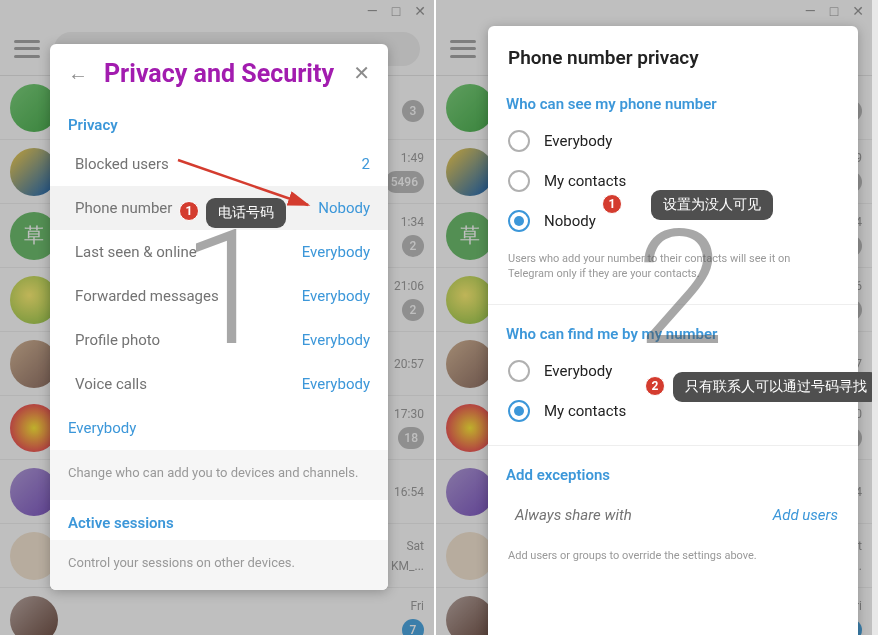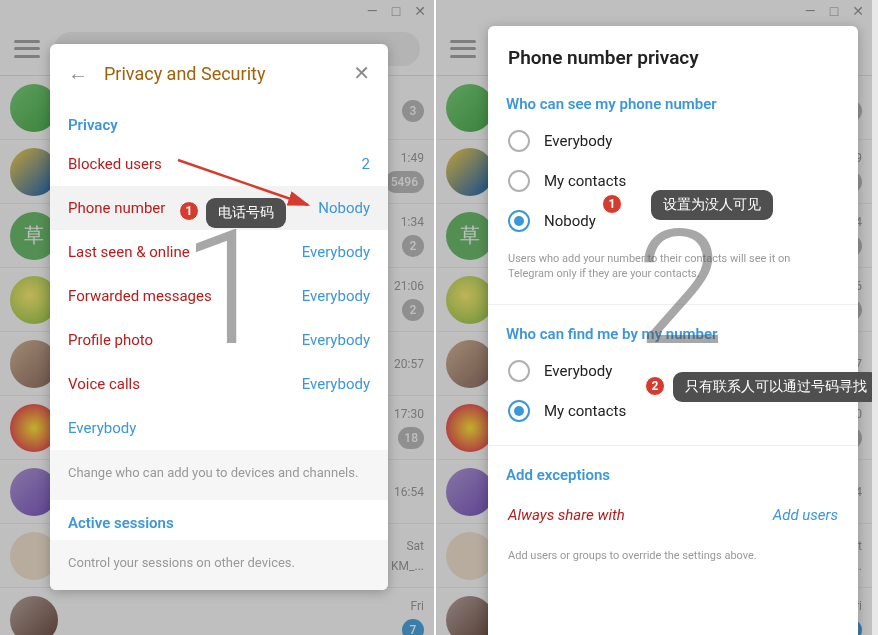--- a/index.html
+++ b/index.html
@@ -19,25 +19,25 @@
 .chat-body { flex: 1; }
 .chat-meta { display: flex; flex-direction: column; align-items: flex-end; gap: 6px; font-size: 12px; color: #a0a0a0; }
 .badge { background: #bfbfbf; color: #fff; border-radius: 11px; min-width: 22px; height: 22px; display: inline-flex; align-items: center; justify-content: center; padding: 0 6px; font-size: 12px; font-weight: 500; }
 .badge.blue { background: #4fa9e3; }
 .overlay { position: absolute; inset: 0; background: rgba(0,0,0,0.25); }
 .modal { position: absolute; top: 44px; background: #fff; border-radius: 6px; box-shadow: 0 2px 12px rgba(0,0,0,0.25); overflow: hidden; }
 .modal.left-modal { left: 50px; width: 338px; }
 .modal.right-modal { left: 52px; width: 370px; top: 26px; }
 .modal-header { height: 58px; display: flex; align-items: center; padding: 0 18px; gap: 16px; }
 .back-arrow, .close-x { font-size: 20px; color: #8b8b8b; cursor: pointer; }
-.modal-title { font-size: 18px; font-weight: 400; color: #a16207; flex: 1; }
+.modal-title { font-size: 25px; font-weight: 700; color: #a21caf; flex: 1; }
 .section-label { font-size: 15px; font-weight: 600; color: #3c97d9; padding: 14px 18px 8px; }
 .setting-row { height: 44px; display: flex; align-items: center; justify-content: space-between; padding: 0 18px; cursor: pointer; }
 .setting-row.active { background: #f2f2f2; }
-.setting-label { font-size: 15px; color: #b91c1c; }
+.setting-label { font-size: 15px; color: #737373; margin-left: 7px; }
 .setting-value { font-size: 15px; color: #3c97d9; }
 .helper-text { font-size: 13px; color: #999; padding: 14px 18px 18px; line-height: 1.4; background: #f6f6f6; }
 .modal-title-simple { font-size: 19px; font-weight: 600; color: #222; padding: 20px 20px 12px; }
 .radio-row { height: 40px; display: flex; align-items: center; padding: 0 20px; gap: 14px; cursor: pointer; }
 .radio { width: 22px; height: 22px; border: 2px solid #b0b0b0; border-radius: 50%; display: flex; align-items: center; justify-content: center; flex-shrink: 0; }
 .radio.selected { border-color: #3c97d9; }
 .radio.selected::after { content: ''; width: 10px; height: 10px; background: #3c97d9; border-radius: 50%; }
 .radio-label { font-size: 15px; color: #222; }
 .info-text { font-size: 11px; color: #999; padding: 10px 20px 16px; line-height: 1.4; }
 .hr { height: 1px; background: #eee; margin: 6px 0; }

